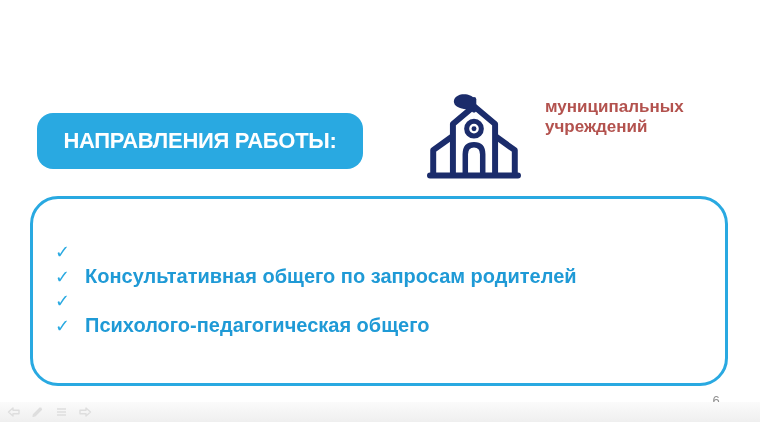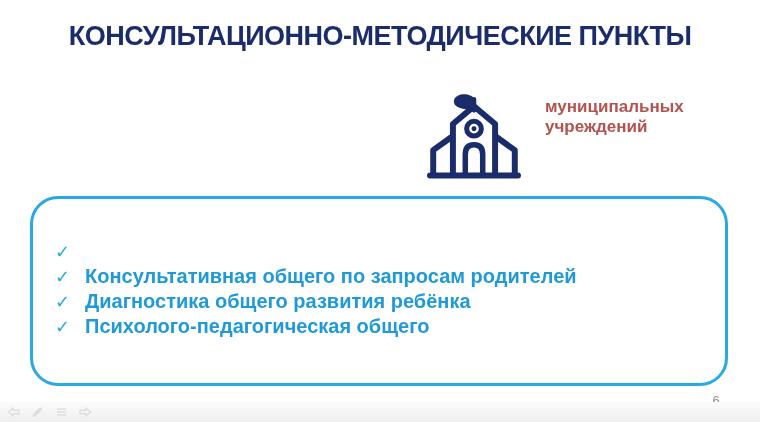--- a/index.html
+++ b/index.html
@@ -32,22 +32,24 @@
   .bottom-bar{position:absolute;left:0;bottom:0;width:760px;height:20px;
               background:linear-gradient(180deg,#fbfbfb 0%,#efefef 100%);}
   .toolbar{position:absolute;left:6px;bottom:3px;display:flex;gap:9px;align-items:center;}
   .toolbar .tbtn{width:15px;height:14px;display:block;cursor:pointer;}
 </style>
 </head>
 <body>
 
 <div class="slide">
 
-  <h1 class="title">КОНСУЛЬТАЦИОННО-МЕТОДИЧЕСКИЕ ПУНКТЫ</h1>
 
+  <div class="badge">
+    <span>НАПРАВЛЕНИЯ РАБОТЫ:</span>
+  </div>
 
   <svg class="stat-icon" width="94" height="88" viewBox="0 0 100 96" fill="none" xmlns="http://www.w3.org/2000/svg">
 
     <path d="M2 91 H98" stroke="#1b2c6b" stroke-width="6.5" stroke-linecap="round"></path>
 
     <path d="M27 91 V35 L50 15.5 L73 35 V91" stroke="#1b2c6b" stroke-width="6.5" stroke-linejoin="round"></path>
 
     <path d="M50 20 V8" stroke="#1b2c6b" stroke-width="5" stroke-linecap="round"></path>
 
     <path d="M50 18 C42 20 32 18 29 13.5 C26 9 30 3.5 37 2.5 C43 1.8 48 4 50 7 Z" fill="#1b2c6b"></path>
@@ -71,21 +73,20 @@
   <ul class="services">
     <li>
       <span class="check">✓</span>
     </li>
     <li>
       <span class="check">✓</span>
       <span>Консультативная общего по запросам родителей</span>
     </li>
     <li>
       <span class="check">✓</span>
-      <span>Диагностика общего развития ребёнка</span>
     </li>
     <li>
       <span class="check">✓</span>
       <span>Психолого-педагогическая общего</span>
     </li>
   </ul>
 
   <div class="page-number">6</div>
 
   <div class="bottom-bar"></div>

